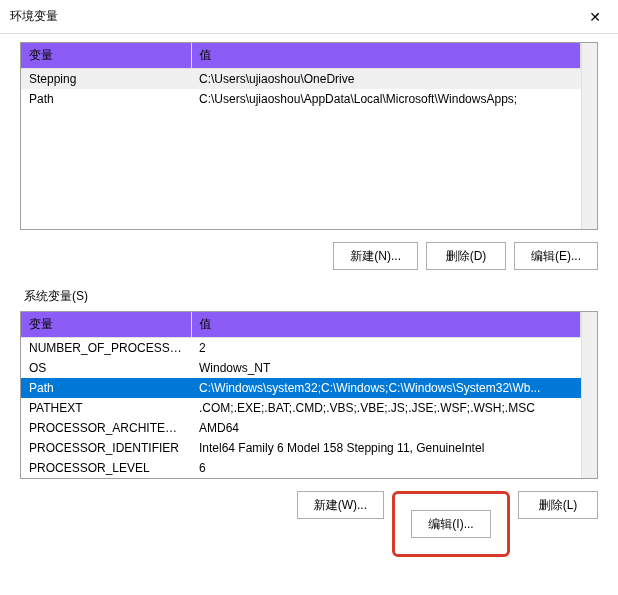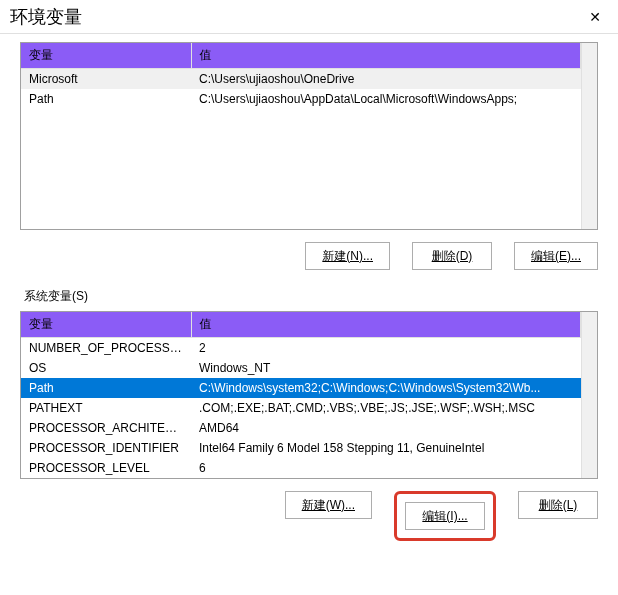--- a/index.html
+++ b/index.html
@@ -14,21 +14,21 @@
     overflow: hidden;
   }
   .titlebar {
     display: flex;
     justify-content: space-between;
     align-items: center;
     height: 34px;
     padding-left: 10px;
     border-bottom: 1px solid #e0e0e0;
   }
-  .titlebar .title { font-size: 18px; }
+  .titlebar .title { font-size: 12px; }
   .titlebar .close {
     width: 46px;
     height: 34px;
     display: flex;
     align-items: center;
     justify-content: center;
     font-size: 14px;
     cursor: pointer;
   }
   .content { padding: 8px 20px 0 20px; }
@@ -67,44 +67,43 @@
     overflow: hidden;
     text-overflow: ellipsis;
     font-size: 12px;
   }
   tbody tr.sel-light td { background: #f0f0f0; }
   tbody tr.sel-blue td { background: #0078d7; color: #ffffff; }
   .col-name { width: 170px; }
   .btnrow {
     display: flex;
     justify-content: flex-end;
-    gap: 22px;
+    gap: 8px;
     margin-top: 12px;
-    text-decoration: underline;
   }
   .btn {
     min-width: 80px;
     height: 28px;
     padding: 0 16px;
     border: 1px solid #adadad;
     background: #ffffff;
     font-size: 12px;
     font-family: inherit;
     cursor: pointer;
     display: inline-flex;
     align-items: center;
     justify-content: center;
   }
   .highlight-box {
     border: 3px solid #d93a2b;
     border-radius: 6px;
     padding: 4px;
     display: inline-flex;
   }
-  .highlight-box .btn { margin: 4px; }
+  .highlight-box .btn { margin: 12px; }
 </style>
 </head>
 <body>
 
 <div class="titlebar">
   <span class="title">环境变量</span>
   <div class="close">
     <span>✕</span>
   </div>
 </div>
@@ -119,21 +118,21 @@
           <col>
         </colgroup>
       <thead>
         <tr>
           <th>变量</th>
           <th>值</th>
         </tr>
       </thead>
       <tbody id="user-tbody">
           <tr class="sel-light">
-            <td>Microsoft</td>
+            <td>Stepping</td>
             <td>C:\Users\ujiaoshou\OneDrive</td>
           </tr>
           <tr>
             <td>Path</td>
             <td>C:\Users\ujiaoshou\AppData\Local\Microsoft\WindowsApps;</td>
           </tr>
         </tbody>
     </table>
   </div>
   <div class="btnrow">

